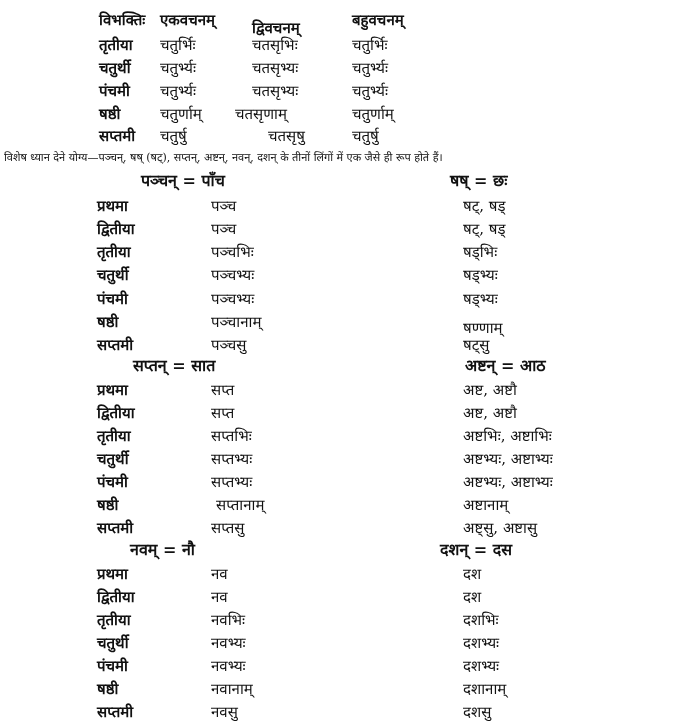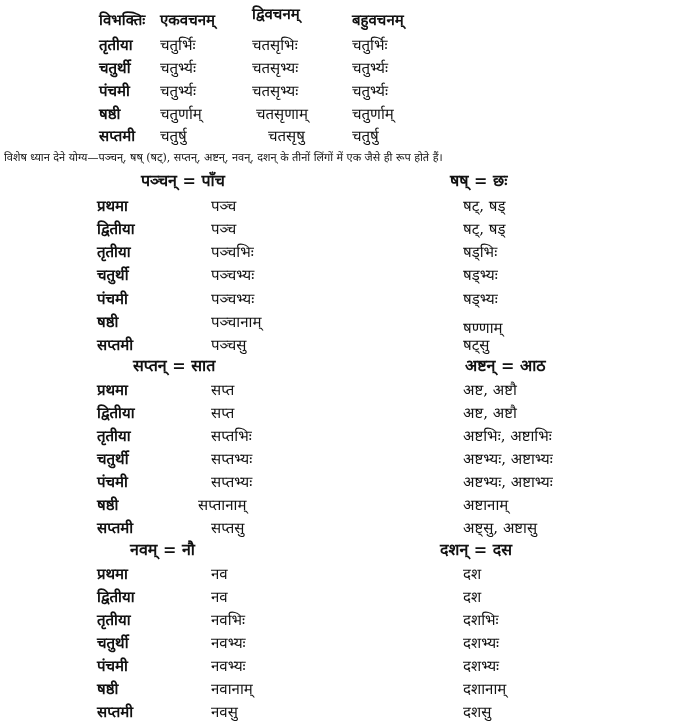--- a/index.html
+++ b/index.html
@@ -13,41 +13,41 @@
     .t { font-size: 15px; line-height: 20px; }
     .h { font-size: 16px; line-height: 22px; font-weight: bold; }
     .note { font-size: 11px; line-height: 18px; text-align: right; }
   </style>
 </head>
 <body>
 
 <div>
   <div class="abs t b" style="left:99px;top:10px">विभक्तिः</div>
   <div class="abs t b" style="left:160px;top:10px">एकवचनम्</div>
-  <div class="abs t b" style="left:252px;top:4px">द्विवचनम्</div>
+  <div class="abs t b" style="left:252px;top:18px">द्विवचनम्</div>
   <div class="abs t b" style="left:352px;top:10px">बहुवचनम्</div>
 
   <div class="abs t b" style="left:99px;top:35px">तृतीया</div>
   <div class="abs t" style="left:160px;top:35px">चतुर्भिः</div>
   <div class="abs t" style="left:252px;top:35px">चतसृभिः</div>
   <div class="abs t" style="left:352px;top:35px">चतुर्भिः</div>
 
   <div class="abs t b" style="left:99px;top:58px">चतुर्थी</div>
   <div class="abs t" style="left:160px;top:58px">चतुर्भ्यः</div>
   <div class="abs t" style="left:252px;top:58px">चतसृभ्यः</div>
   <div class="abs t" style="left:352px;top:58px">चतुर्भ्यः</div>
 
   <div class="abs t b" style="left:99px;top:81px">पंचमी</div>
   <div class="abs t" style="left:160px;top:81px">चतुर्भ्यः</div>
   <div class="abs t" style="left:252px;top:81px">चतसृभ्यः</div>
   <div class="abs t" style="left:352px;top:81px">चतुर्भ्यः</div>
 
   <div class="abs t b" style="left:99px;top:104px">षष्ठी</div>
   <div class="abs t" style="left:160px;top:104px">चतुर्णाम्</div>
-  <div class="abs t" style="left:256px;top:104px">चतसृणाम्</div>
+  <div class="abs t" style="left:235px;top:104px">चतसृणाम्</div>
   <div class="abs t" style="left:352px;top:104px">चतुर्णाम्</div>
 
   <div class="abs t b" style="left:99px;top:126px">सप्तमी</div>
   <div class="abs t" style="left:160px;top:126px">चतुर्षु</div>
   <div class="abs t" style="left:268px;top:126px">चतसृषु</div>
   <div class="abs t" style="left:352px;top:126px">चतुर्षु</div>
 </div>
 
 <div class="abs note" style="left:4px;top:149px">विशेष ध्यान देने योग्य—पञ्चन्, षष् (षट्), सप्तन्, अष्टन्, नवन्, दशन् के तीनों लिंगों में एक जैसे ही रूप होते हैं।</div>
 
@@ -90,21 +90,21 @@
   <div class="abs t b" style="left:97px;top:449px">चतुर्थी</div>
   <div class="abs t b" style="left:97px;top:472px">पंचमी</div>
   <div class="abs t b" style="left:97px;top:495px">षष्ठी</div>
   <div class="abs t b" style="left:97px;top:518px">सप्तमी</div>
 
   <div class="abs t" style="left:211px;top:380px">सप्त</div>
   <div class="abs t" style="left:211px;top:403px">सप्त</div>
   <div class="abs t" style="left:211px;top:426px">सप्तभिः</div>
   <div class="abs t" style="left:211px;top:449px">सप्तभ्यः</div>
   <div class="abs t" style="left:211px;top:472px">सप्तभ्यः</div>
-  <div class="abs t" style="left:198px;top:495px">सप्तानाम्</div>
+  <div class="abs t" style="left:216px;top:495px">सप्तानाम्</div>
   <div class="abs t" style="left:211px;top:518px">सप्तसु</div>
 
   <div class="abs t" style="left:463px;top:380px">अष्ट, अष्टौ</div>
   <div class="abs t" style="left:463px;top:403px">अष्ट, अष्टौ</div>
   <div class="abs t" style="left:463px;top:426px">अष्टभिः, अष्टाभिः</div>
   <div class="abs t" style="left:463px;top:449px">अष्टभ्यः, अष्टाभ्यः</div>
   <div class="abs t" style="left:463px;top:472px">अष्टभ्यः, अष्टाभ्यः</div>
   <div class="abs t" style="left:463px;top:495px">अष्टानाम्</div>
   <div class="abs t" style="left:463px;top:518px">अष्ट्सु, अष्टासु</div>
 </div>

